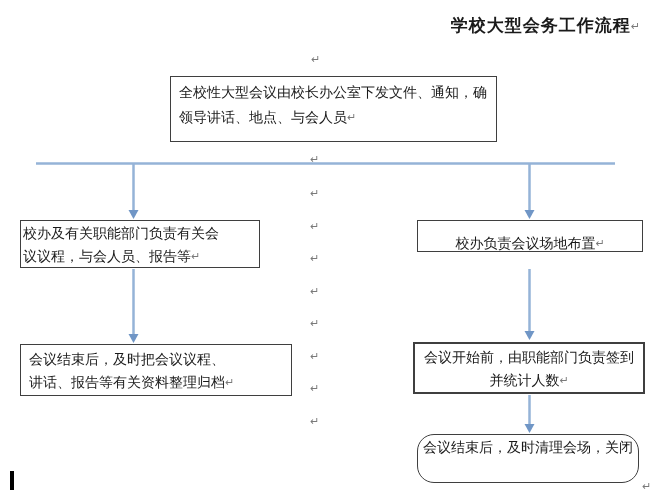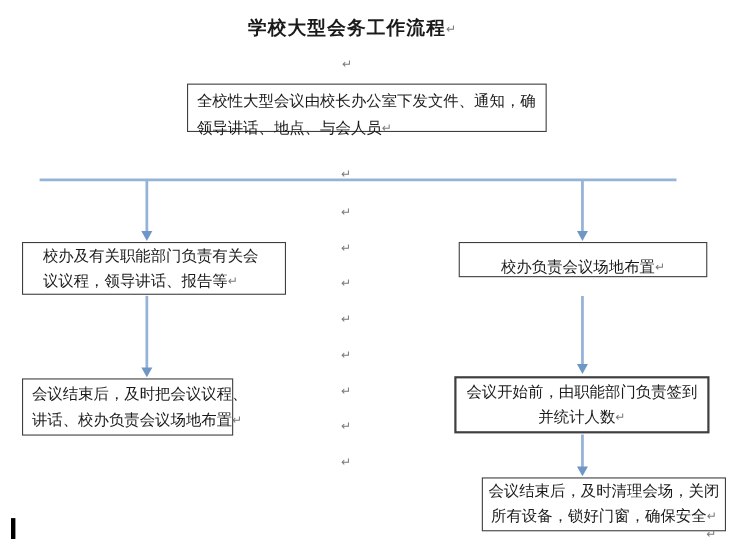--- a/index.html
+++ b/index.html
@@ -10,21 +10,21 @@
     height: 498px;
     background: #ffffff;
     overflow: hidden;
     font-family: "Liberation Serif", serif;
     color: #1a1a1a;
   }
   .doc-title {
     position: absolute;
     left: 0; top: 14px;
     width: 640px;
-    text-align: center;
+    text-align: right;
     font-size: 17px;
     font-weight: bold;
     letter-spacing: 1px;
     white-space: nowrap;
   }
   .rmark {
     font-size: 11px;
     font-weight: normal;
     color: #7a7a7a;
     letter-spacing: 0;
@@ -37,26 +37,26 @@
     line-height: 14px;
   }
   .box {
     position: absolute;
     background: #ffffff;
     border: 1.5px solid #3f3f3f;
     font-size: 14px;
     line-height: 23px;
   }
   .box .tl { white-space: nowrap; }
-  .box-top      { left: 170px; top: 76px;  width: 327px; height: 44px; padding: 4px 8px; line-height: 24px; }
-  .box-left-1   { left: 20px;  top: 220px; width: 240px; height: 48px; padding: 1px 18px; font-family: Liberation Serif, serif; }
-  .box-left-2   { left: 20px;  top: 344px; width: 192px; height: 52px; padding: 3px 8px; }
+  .box-top      { left: 170px; top: 76px;  width: 327px; height: 66px; padding: 4px 8px; line-height: 24px; }
+  .box-left-1   { left: 20px;  top: 220px; width: 240px; height: 48px; padding: 1px 2px; font-family: Liberation Serif, serif; }
+  .box-left-2   { left: 20px;  top: 344px; width: 272px; height: 52px; padding: 3px 8px; }
   .box-right-1  { left: 417px; top: 220px; width: 226px; height: 32px; text-align: center; line-height: 45px; }
   .box-right-2  { left: 413px; top: 342px; width: 232px; height: 52px; padding: 2px 6px; text-align: center; border-width: 2px; }
-  .box-right-3  { left: 438px; top: 434px; width: 222px; height: 49px; padding: 1px 4px; text-align: center; }
+  .box-right-3  { left: 417px; top: 434px; width: 222px; height: 49px; padding: 1px 4px; text-align: center; border-radius: 17px; }
   svg.connectors {
     position: absolute;
     left: 0; top: 0;
     width: 667px; height: 498px;
     pointer-events: none;
   }
   .text-cursor {
     position: absolute;
     left: 10px; top: 471px;
     width: 4px; height: 19px;
@@ -84,40 +84,39 @@
     <polygon points="524.5,424 534.5,424 529.5,433" fill="#7096c6"></polygon>
   </svg>
 
   <div class="box box-top">
     <div class="tl"><span>全校性大型会议由校长办公室下发文件、通知，确</span></div>
     <div class="tl"><span>领导讲话、地点、与会人员</span><span class="rmark">↵</span></div>
   </div>
 
   <div class="box box-left-1">
     <div class="tl"><span>校办及有关职能部门负责有关会</span></div>
-    <div class="tl"><span>议议程，领导讲话、报告等</span><span class="rmark">↵</span></div>
+    <div class="tl"><span>议议程，与会人员、报告等</span><span class="rmark">↵</span></div>
   </div>
 
   <div class="box box-left-2">
     <div class="tl"><span>会议结束后，及时把会议议程、</span></div>
-    <div class="tl"><span>讲话、校办负责会议场地布置</span><span class="rmark">↵</span></div>
+    <div class="tl"><span>讲话、报告等有关资料整理归档</span><span class="rmark">↵</span></div>
   </div>
 
   <div class="box box-right-1">
     <div class="tl"><span>校办负责会议场地布置</span><span class="rmark">↵</span></div>
   </div>
 
   <div class="box box-right-2">
     <div class="tl"><span>会议开始前，由职能部门负责签到</span></div>
     <div class="tl"><span>并统计人数</span><span class="rmark">↵</span></div>
   </div>
 
   <div class="box box-right-3">
     <div class="tl"><span>会议结束后，及时清理会场，关闭</span></div>
-    <div class="tl"><span>所有设备，锁好门窗，确保安全</span><span class="rmark">↵</span></div>
   </div>
 
   <span class="cmark" style="left:311px; top:52px;">↵</span>
   <span class="cmark" style="left:310px; top:152px;">↵</span>
   <span class="cmark" style="left:310px; top:186px;">↵</span>
   <span class="cmark" style="left:310px; top:219px;">↵</span>
   <span class="cmark" style="left:310px; top:251px;">↵</span>
   <span class="cmark" style="left:310px; top:284px;">↵</span>
   <span class="cmark" style="left:310px; top:316px;">↵</span>
   <span class="cmark" style="left:310px; top:349px;">↵</span>

